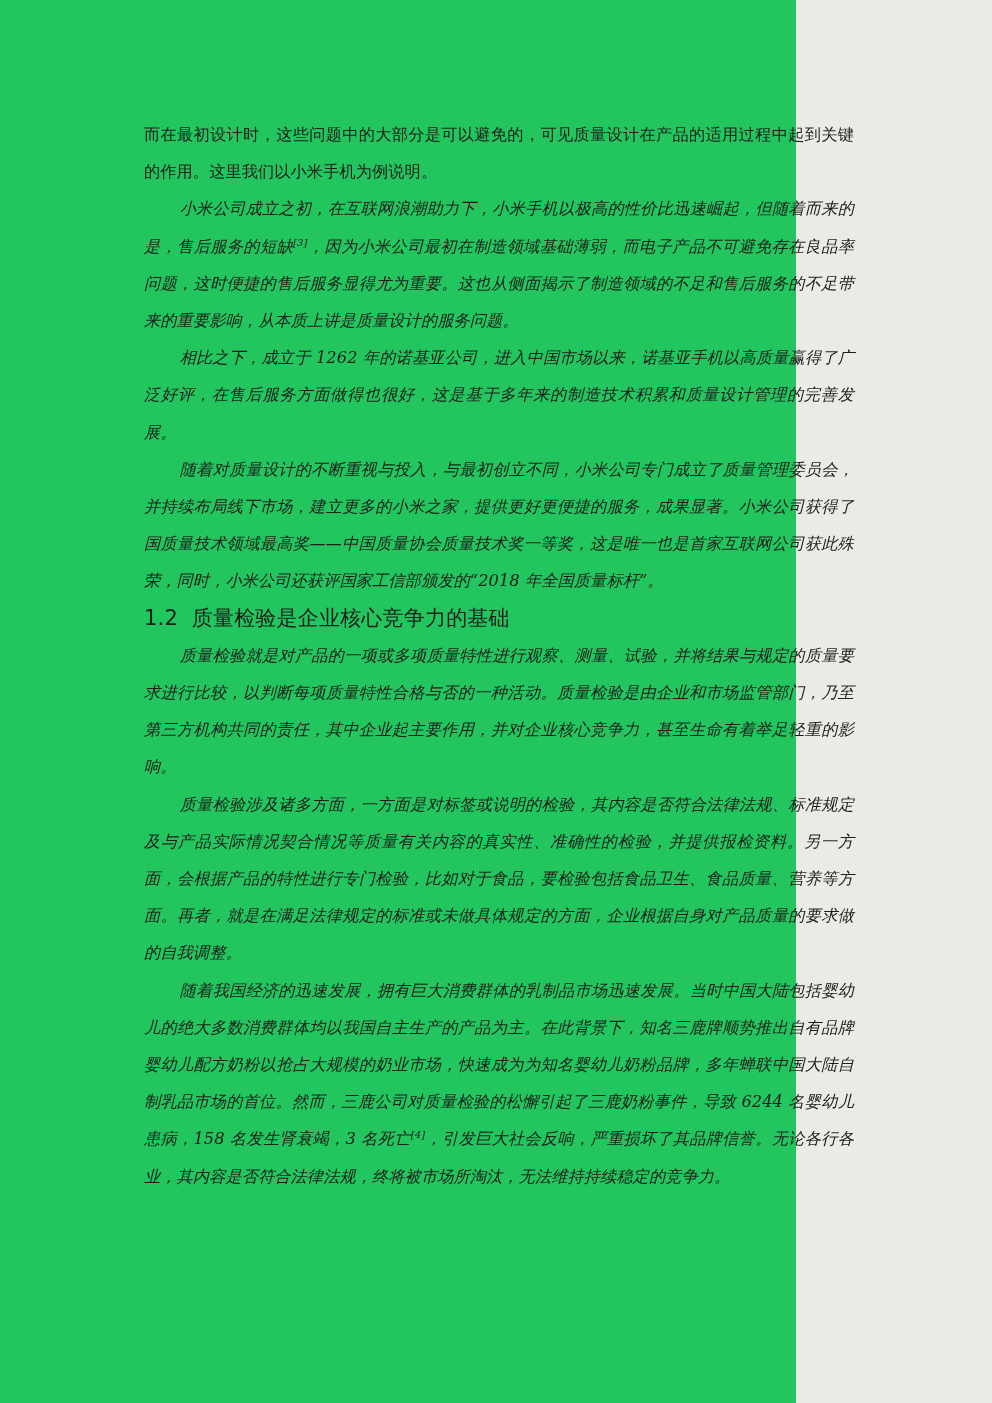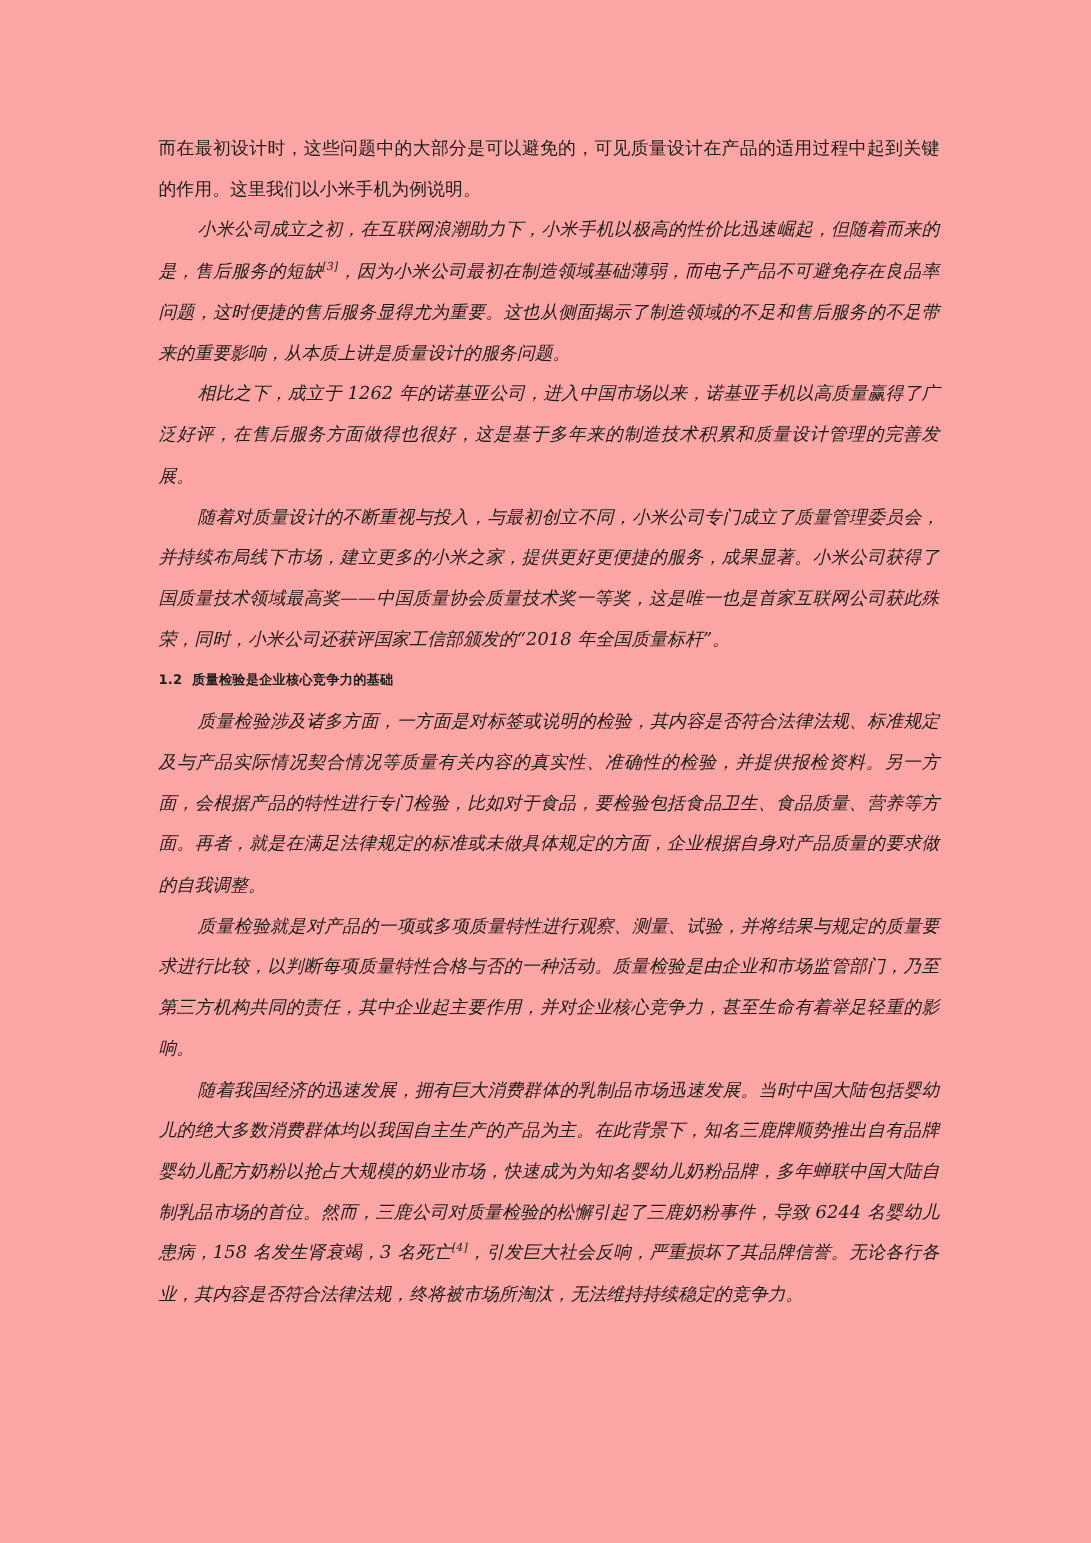--- a/index.html
+++ b/index.html
@@ -8,23 +8,23 @@
   }
   body {
     width: 992px;
     height: 1403px;
     background: #eceae4;
     font-family: "DejaVu Sans", "Liberation Sans", sans-serif;
     overflow: hidden;
   }
   .page {
     position: relative;
-    width: 992px;
+    width: 796px;
     height: 1403px;
-    background: #fca5a5;
+    background: #22c55e;
     box-sizing: border-box;
   }
   .content {
     position: absolute;
     left: 144px;
     top: 116px;
     width: 710px;
   }
   p {
     margin: 0;
@@ -35,23 +35,23 @@
     text-justify: inter-ideograph;
     letter-spacing: 0.1px;
     font-family: "DejaVu Serif", "Liberation Serif", serif;
   }
   p.indent {
     text-indent: 2.2em;
     font-style: italic;
   }
   h2.heading {
     margin: 0;
-    font-size: 12px;
+    font-size: 21px;
     line-height: 37.2px;
-    font-weight: bold;
+    font-weight: normal;
     color: #1d1d1b;
     font-family: "DejaVu Sans", "Liberation Sans", sans-serif;
     letter-spacing: 0.2px;
   }
   sup {
     font-size: 10px;
     vertical-align: super;
     line-height: 0;
   }
 </style>
@@ -64,20 +64,20 @@
     <p class="">而在最初设计时，这些问题中的大部分是可以避免的，可见质量设计在产品的适用过程中起到关键的作用。这里我们以小米手机为例说明。</p>
 
     <p class="indent"><span>小米公司成立之初，在互联网浪潮助力下，小米手机以极高的性价比迅速崛起，但随着而来的是，售后服务的短缺</span><sup>[3]</sup><span>，因为小米公司最初在制造领域基础薄弱，而电子产品不可避免存在良品率问题，这时便捷的售后服务显得尤为重要。这也从侧面揭示了制造领域的不足和售后服务的不足带来的重要影响，从本质上讲是质量设计的服务问题。</span></p>
 
     <p class="indent">相比之下，成立于 1262 年的诺基亚公司，进入中国市场以来，诺基亚手机以高质量赢得了广泛好评，在售后服务方面做得也很好，这是基于多年来的制造技术积累和质量设计管理的完善发展。</p>
 
     <p class="indent">随着对质量设计的不断重视与投入，与最初创立不同，小米公司专门成立了质量管理委员会，并持续布局线下市场，建立更多的小米之家，提供更好更便捷的服务，成果显著。小米公司获得了国质量技术领域最高奖——中国质量协会质量技术奖一等奖，这是唯一也是首家互联网公司获此殊荣，同时，小米公司还获评国家工信部颁发的“2018 年全国质量标杆”。</p>
 
     <h2 class="heading"><span>1.2</span>&nbsp;&nbsp;<span>质量检验是企业核心竞争力的基础</span></h2>
 
+    <p class="indent">质量检验就是对产品的一项或多项质量特性进行观察、测量、试验，并将结果与规定的质量要求进行比较，以判断每项质量特性合格与否的一种活动。质量检验是由企业和市场监管部门，乃至第三方机构共同的责任，其中企业起主要作用，并对企业核心竞争力，甚至生命有着举足轻重的影响。</p>
+
     <p class="indent">质量检验涉及诸多方面，一方面是对标签或说明的检验，其内容是否符合法律法规、标准规定及与产品实际情况契合情况等质量有关内容的真实性、准确性的检验，并提供报检资料。另一方面，会根据产品的特性进行专门检验，比如对于食品，要检验包括食品卫生、食品质量、营养等方面。再者，就是在满足法律规定的标准或未做具体规定的方面，企业根据自身对产品质量的要求做的自我调整。</p>
-
-    <p class="indent">质量检验就是对产品的一项或多项质量特性进行观察、测量、试验，并将结果与规定的质量要求进行比较，以判断每项质量特性合格与否的一种活动。质量检验是由企业和市场监管部门，乃至第三方机构共同的责任，其中企业起主要作用，并对企业核心竞争力，甚至生命有着举足轻重的影响。</p>
 
     <p class="indent"><span>随着我国经济的迅速发展，拥有巨大消费群体的乳制品市场迅速发展。当时中国大陆包括婴幼儿的绝大多数消费群体均以我国自主生产的产品为主。在此背景下，知名三鹿牌顺势推出自有品牌婴幼儿配方奶粉以抢占大规模的奶业市场，快速成为为知名婴幼儿奶粉品牌，多年蝉联中国大陆自制乳品市场的首位。然而，三鹿公司对质量检验的松懈引起了三鹿奶粉事件，导致 6244 名婴幼儿患病，158 名发生肾衰竭，3 名死亡</span><sup>[4]</sup><span>，引发巨大社会反响，严重损坏了其品牌信誉。无论各行各业，其内容是否符合法律法规，终将被市场所淘汰，无法维持持续稳定的竞争力。</span></p>
 
   </div>
 </div>
 
 </body></html>

